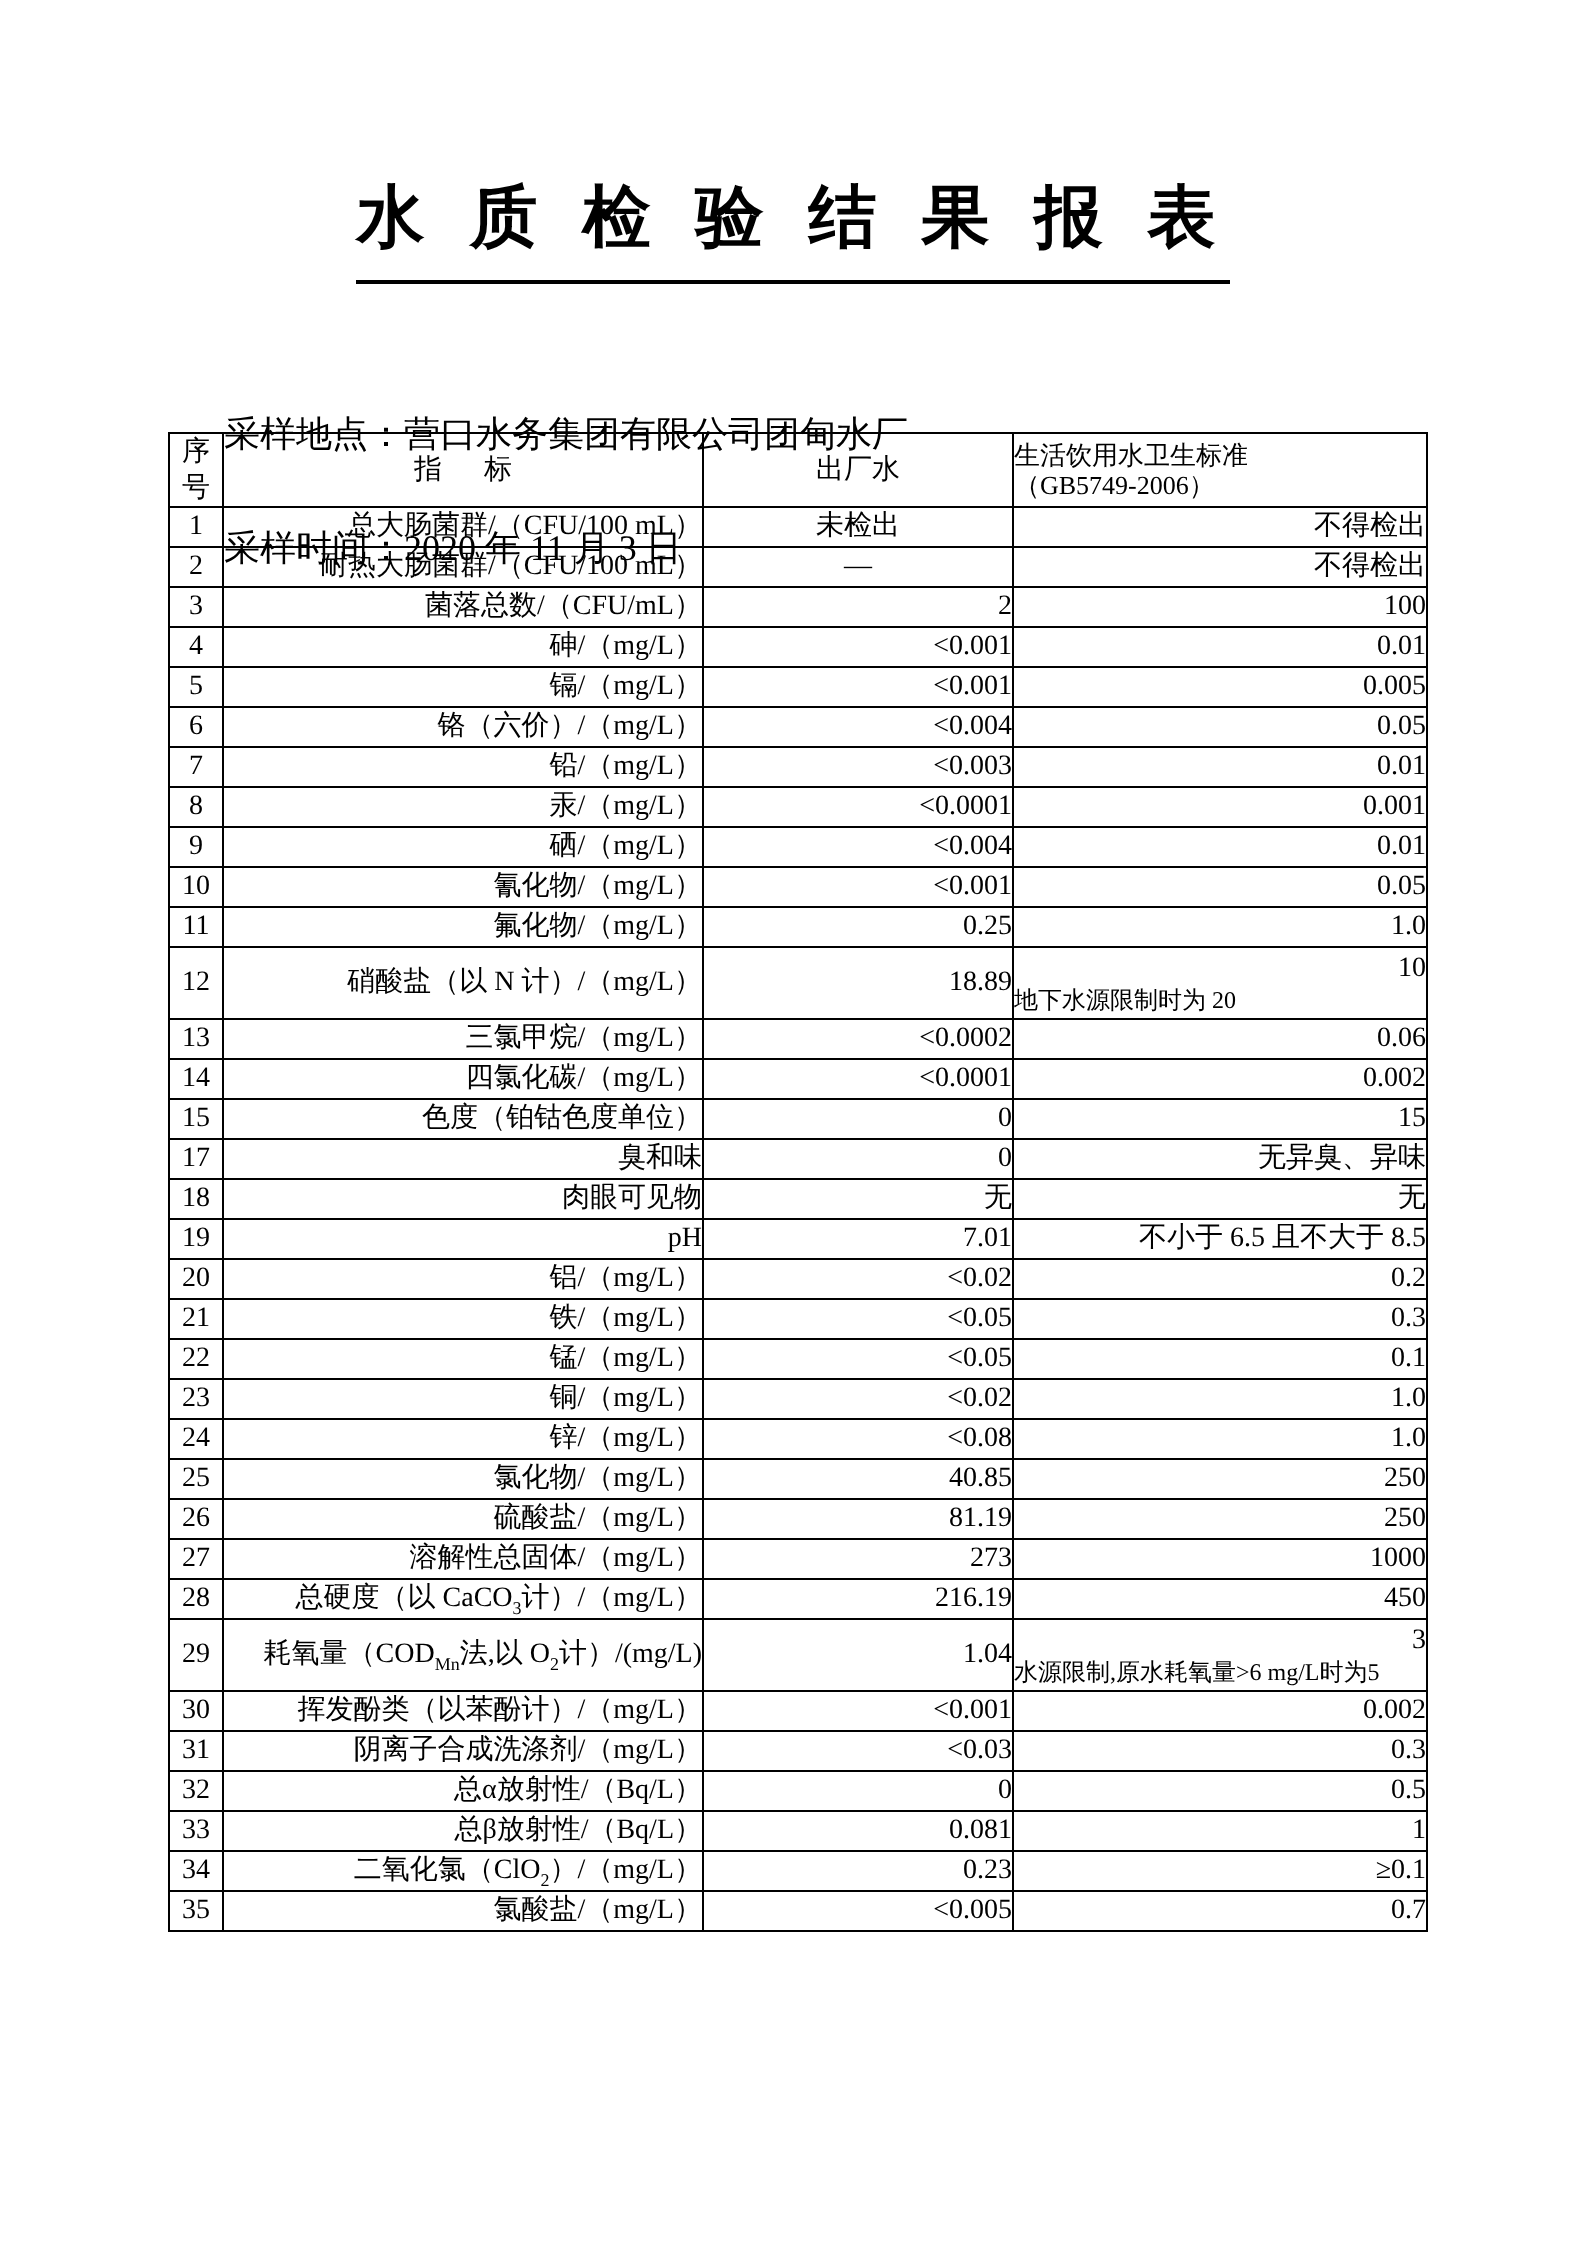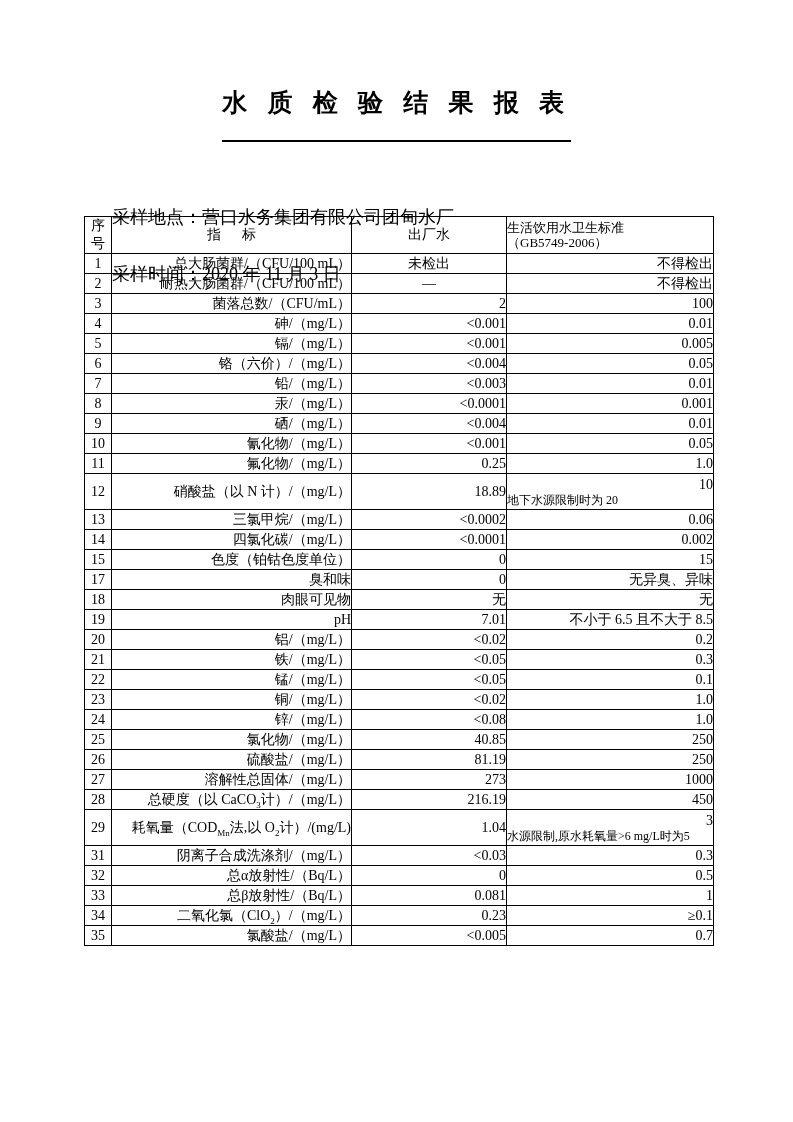--- a/index.html
+++ b/index.html
@@ -15,26 +15,26 @@
   }
   .title-wrap {
     position: absolute;
     top: 86px;
     left: 0;
     width: 100%;
     text-align: center;
   }
   .title {
     display: inline-block;
-    font-size: 25px;
+    font-size: 34px;
     font-weight: bold;
     letter-spacing: 7px;
     white-space: pre;
     border-bottom: 2px solid #000000;
-    padding-bottom: 21px;
+    padding-bottom: 8px;
   }
   .meta {
     position: absolute;
     left: 112px;
     top: 170px;
     font-size: 18px;
     line-height: 19px;
     white-space: pre;
   }
   table.results {
@@ -268,20 +268,26 @@
         <tr class="tall">
           <td class="c-no">29</td>
           <td class="c-ind">耗氧量（COD<sub>Mn</sub>法,以 O<sub>2</sub>计）/(mg/L)</td>
           <td class="c-val">1.04</td>
           <td class="c-std">
             <div class="std-main">3</div>
             <div class="std-note">水源限制,原水耗氧量&gt;6 mg/L时为5</div>
           </td>
         </tr>
         <tr>
+          <td class="c-no">30</td>
+          <td class="c-ind">挥发酚类（以苯酚计）/（mg/L）</td>
+          <td class="c-val">&lt;0.001</td>
+          <td class="c-std">0.002</td>
+        </tr>
+        <tr>
           <td class="c-no">31</td>
           <td class="c-ind">阴离子合成洗涤剂/（mg/L）</td>
           <td class="c-val">&lt;0.03</td>
           <td class="c-std">0.3</td>
         </tr>
         <tr>
           <td class="c-no">32</td>
           <td class="c-ind">总α放射性/（Bq/L）</td>
           <td class="c-val">0</td>
           <td class="c-std">0.5</td>

